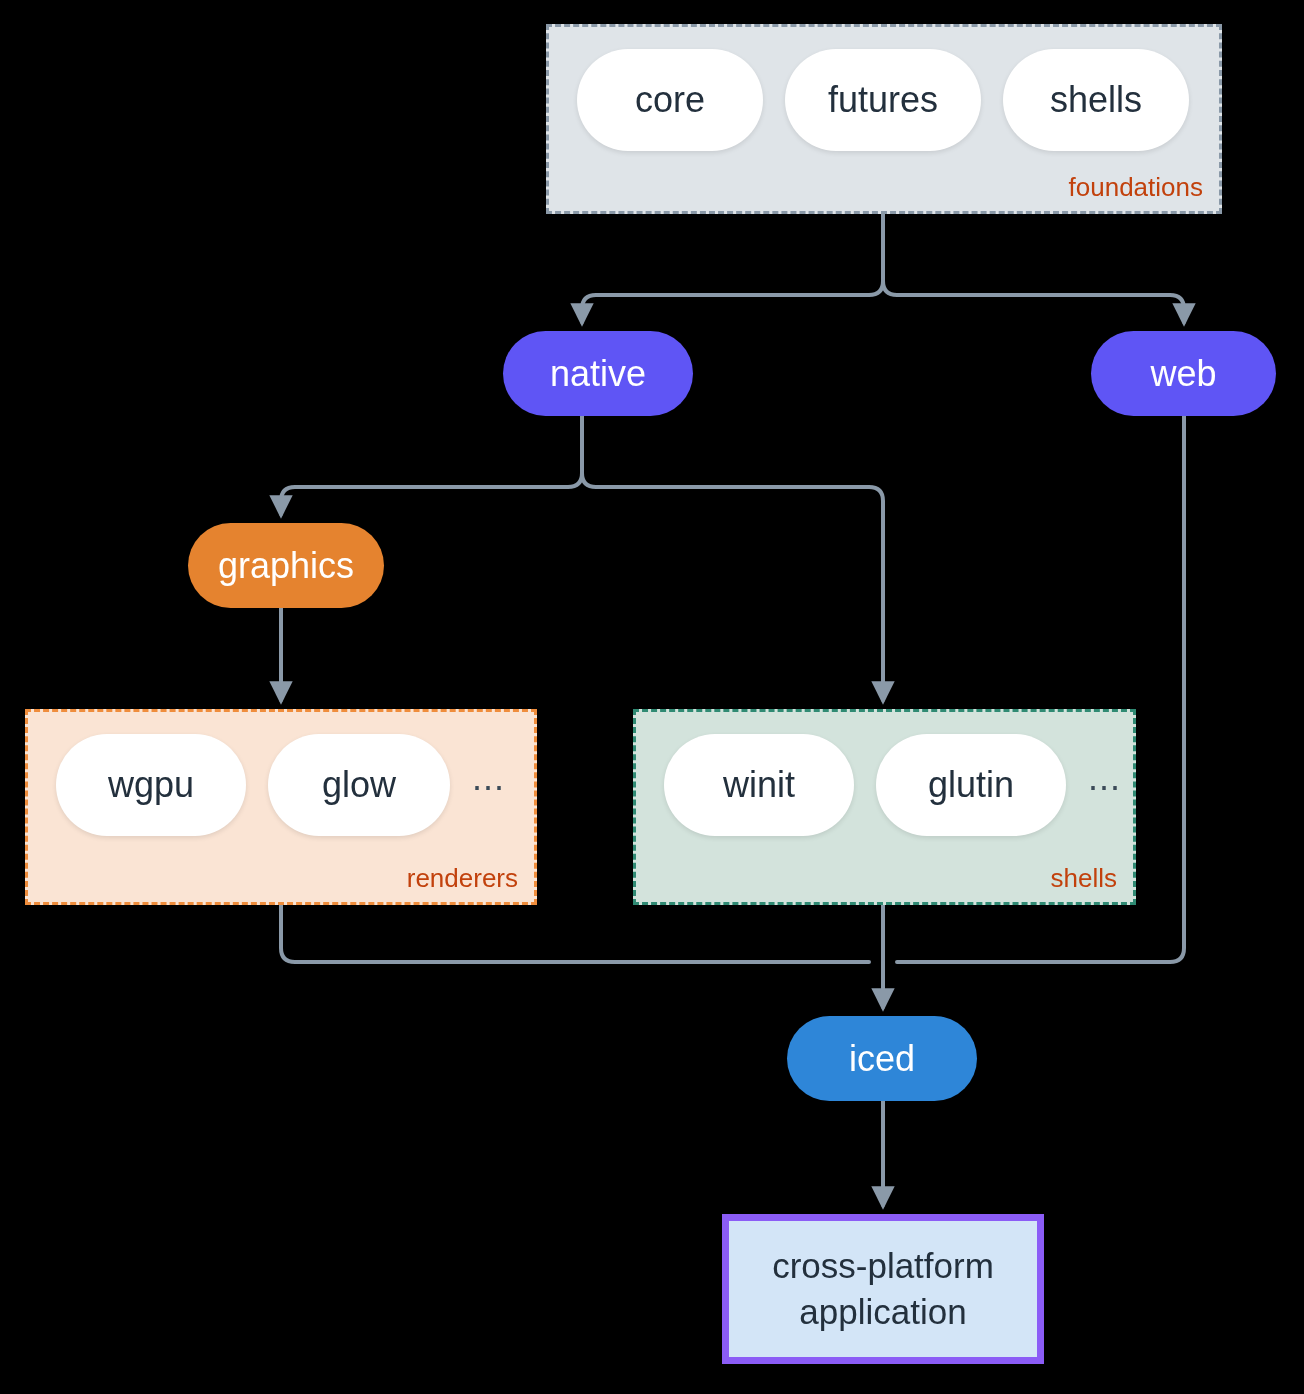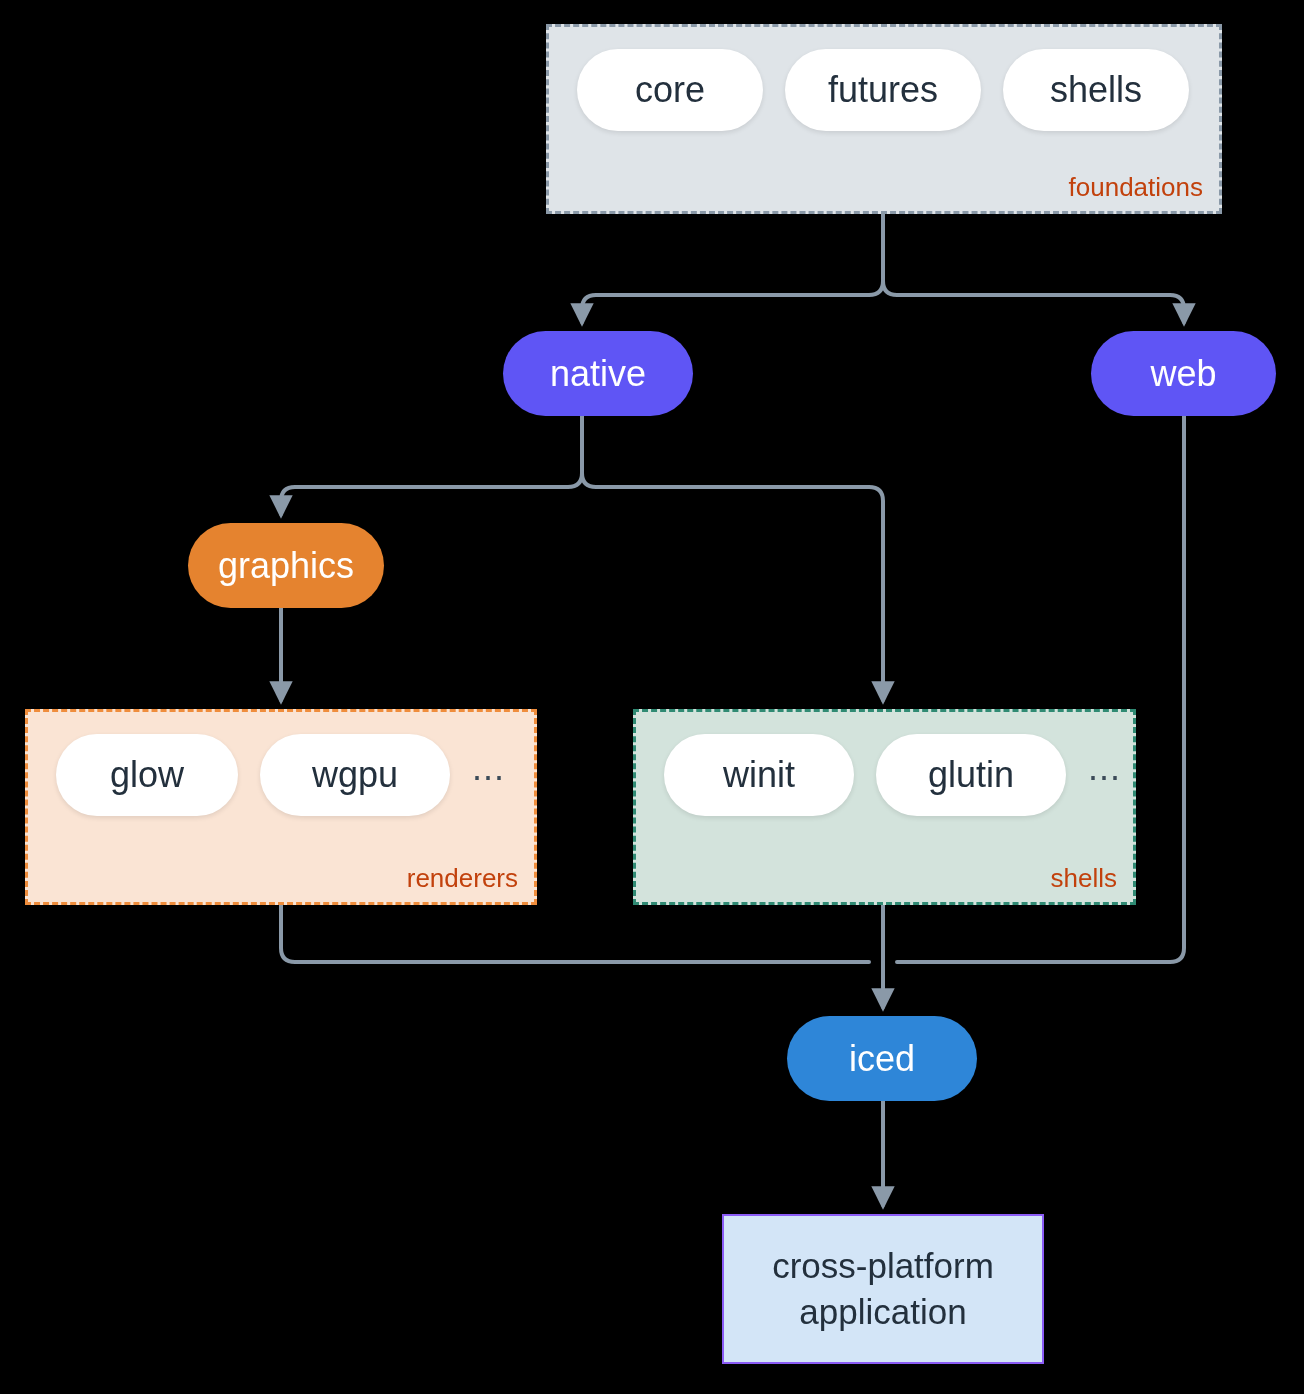--- a/index.html
+++ b/index.html
@@ -80,21 +80,21 @@
 
   
   .pill-white {
     background: #ffffff;
     border-radius: 999px;
     display: flex;
     align-items: center;
     justify-content: center;
     font-size: 36px;
     color: #23303d;
-    height: 82px;
+    height: 102px;
     box-shadow: 0 2px 5px rgba(0,0,0,0.10);
     box-sizing: border-box;
     padding: 0 20px;
   }
   .ellipsis {
     font-size: 36px;
     color: #3b4a58;
     letter-spacing: 1px;
     line-height: 0.6;
     padding-bottom: 14px;
@@ -142,21 +142,21 @@
   }
 
   
   #node-application {
     position: absolute;
     left: 722px;
     top: 1214px;
     width: 322px;
     height: 150px;
     background: #d3e5f7;
-    border: 2px solid #8b5cf6;
+    border: 7px solid #8b5cf6;
     box-sizing: border-box;
     display: flex;
     flex-direction: column;
     align-items: center;
     justify-content: center;
     font-size: 35px;
     color: #23303d;
     line-height: 1.32;
     text-align: center;
   }
@@ -197,22 +197,22 @@
     <div class="cluster-items">
       <div class="pill-white" style="width:186px;">core</div>
       <div class="pill-white" style="width:196px;text-align:right;">futures</div>
       <div class="pill-white" style="width:186px;">shells</div>
     </div>
     <div class="cluster-label">foundations</div>
   </div>
 
   <div class="cluster" id="cluster-renderers">
     <div class="cluster-items">
+      <div class="pill-white" style="width:190px;">wgpu</div>
       <div class="pill-white" style="width:182px;">glow</div>
-      <div class="pill-white" style="width:190px;">wgpu</div>
       <div class="ellipsis">...</div>
     </div>
     <div class="cluster-label">renderers</div>
   </div>
 
   <div class="cluster" id="cluster-shells">
     <div class="cluster-items">
       <div class="pill-white" style="width:190px;">winit</div>
       <div class="pill-white" style="width:190px;">glutin</div>
       <div class="ellipsis">...</div>

